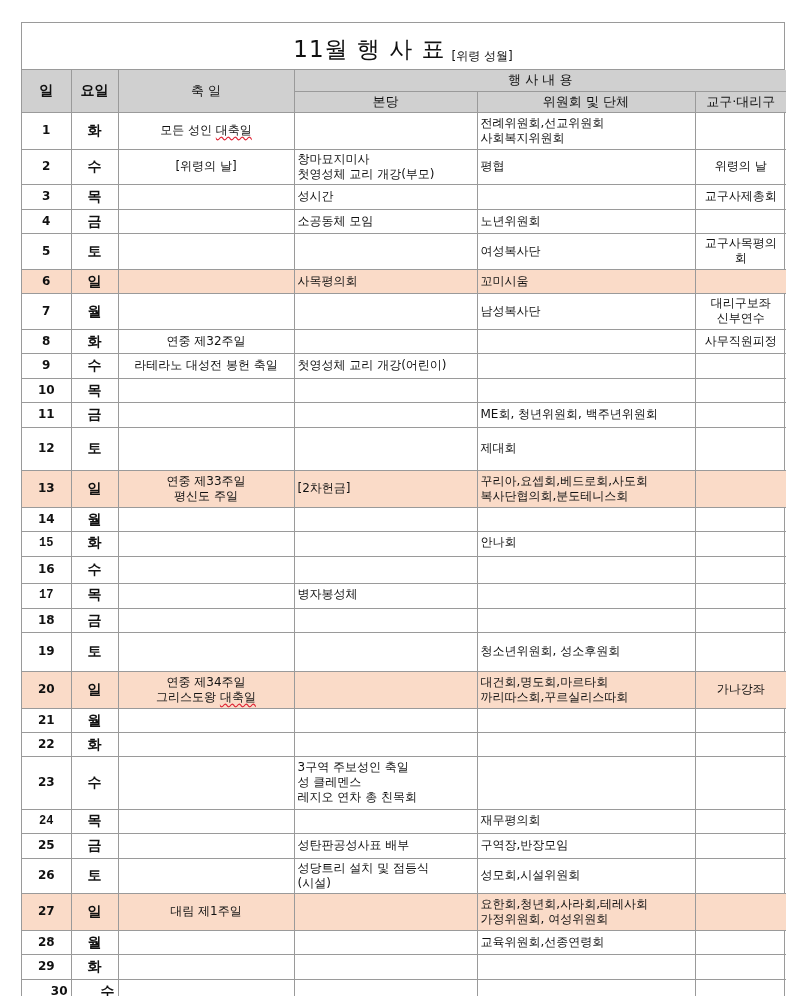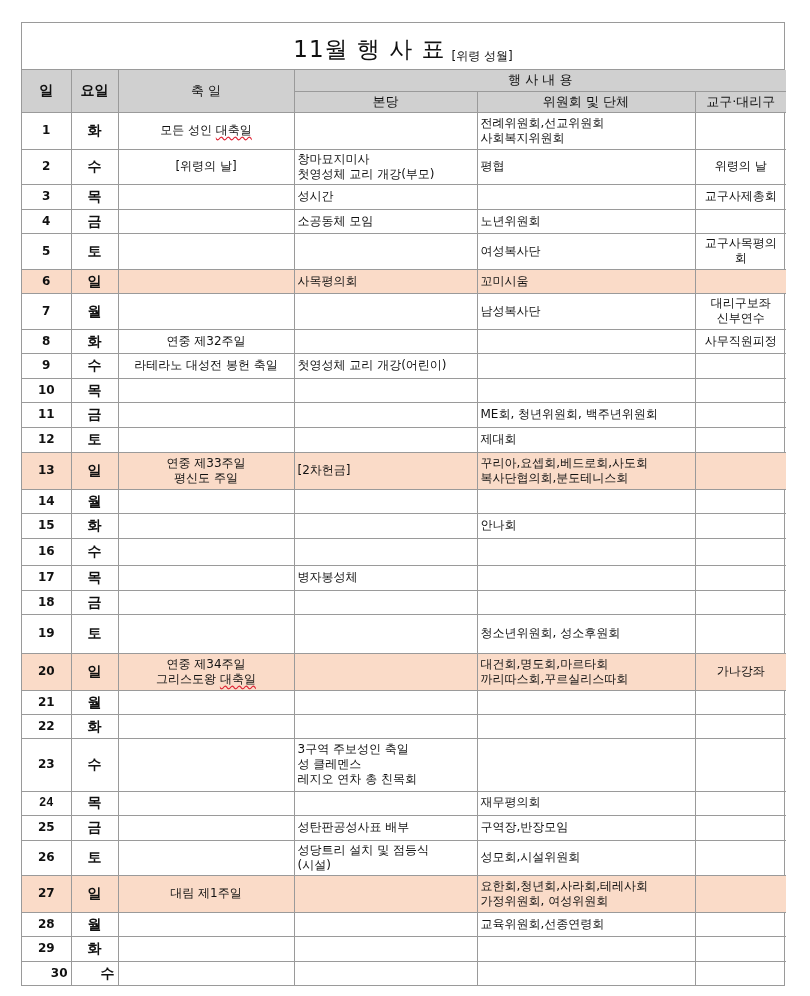--- a/index.html
+++ b/index.html
@@ -140,21 +140,21 @@
           <td class="c"></td>
         </tr>
         <tr style="height: 25px;">
           <td class="d">11</td>
           <td class="w">금</td>
           <td class="c"></td>
           <td class="l"></td>
           <td class="l">ME회, 청년위원회, 백주년위원회</td>
           <td class="c"></td>
         </tr>
-        <tr style="height: 25px;">
+        <tr style="height: 43px;">
           <td class="d">12</td>
           <td class="w">토</td>
           <td class="c"></td>
           <td class="l"></td>
           <td class="l">제대회</td>
           <td class="c"></td>
         </tr>
         <tr class="sun" style="height: 37px;">
           <td class="d">13</td>
           <td class="w">일</td>
@@ -166,37 +166,37 @@
           <td class="c"></td>
         </tr>
         <tr style="height: 24px;">
           <td class="d">14</td>
           <td class="w">월</td>
           <td class="c"></td>
           <td class="l"></td>
           <td class="l"></td>
           <td class="c"></td>
         </tr>
-        <tr style="height: 25px;">
+        <tr style="height: 25px; font-family: Liberation Mono, monospace;">
           <td class="d">15</td>
           <td class="w">화</td>
           <td class="c"></td>
           <td class="l"></td>
           <td class="l">안나회</td>
           <td class="c"></td>
         </tr>
         <tr style="height: 27px;">
           <td class="d">16</td>
           <td class="w">수</td>
           <td class="c"></td>
           <td class="l"></td>
           <td class="l"></td>
           <td class="c"></td>
         </tr>
-        <tr style="height: 25px;">
+        <tr style="height: 25px; font-family: Liberation Mono, monospace;">
           <td class="d">17</td>
           <td class="w">목</td>
           <td class="c"></td>
           <td class="l">병자봉성체</td>
           <td class="l"></td>
           <td class="c"></td>
         </tr>
         <tr style="height: 24px;">
           <td class="d">18</td>
           <td class="w">금</td>

